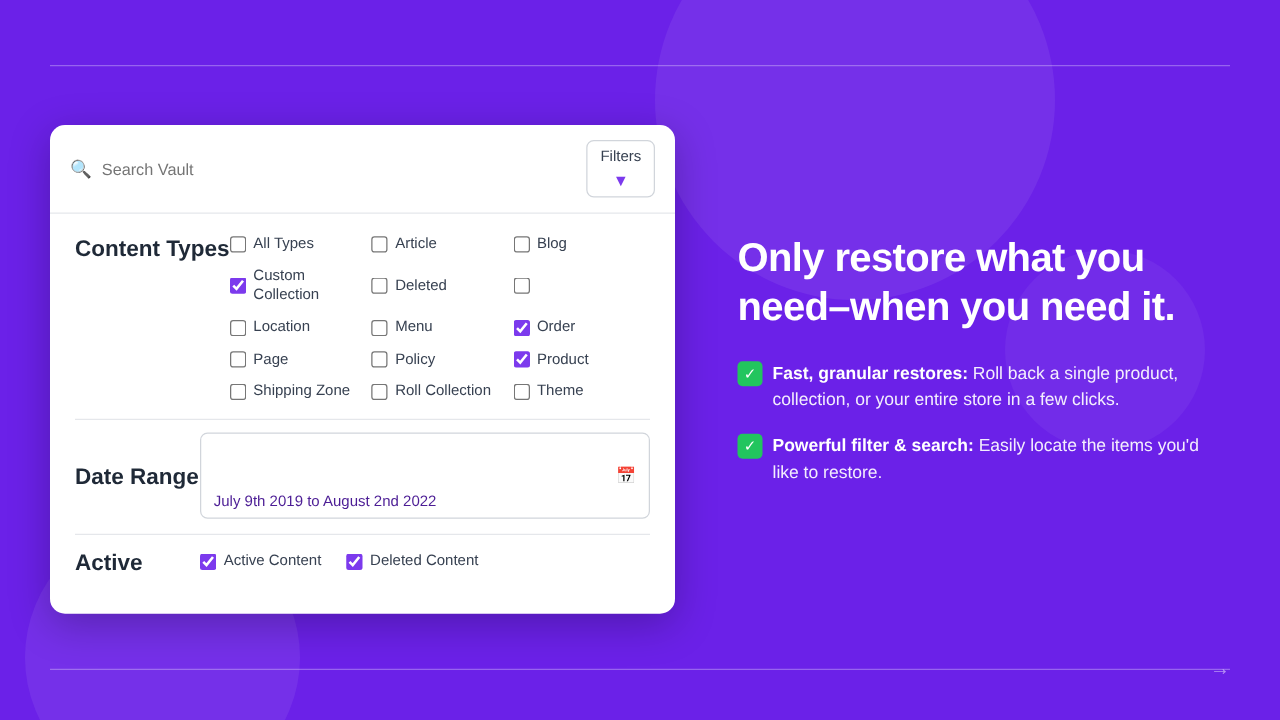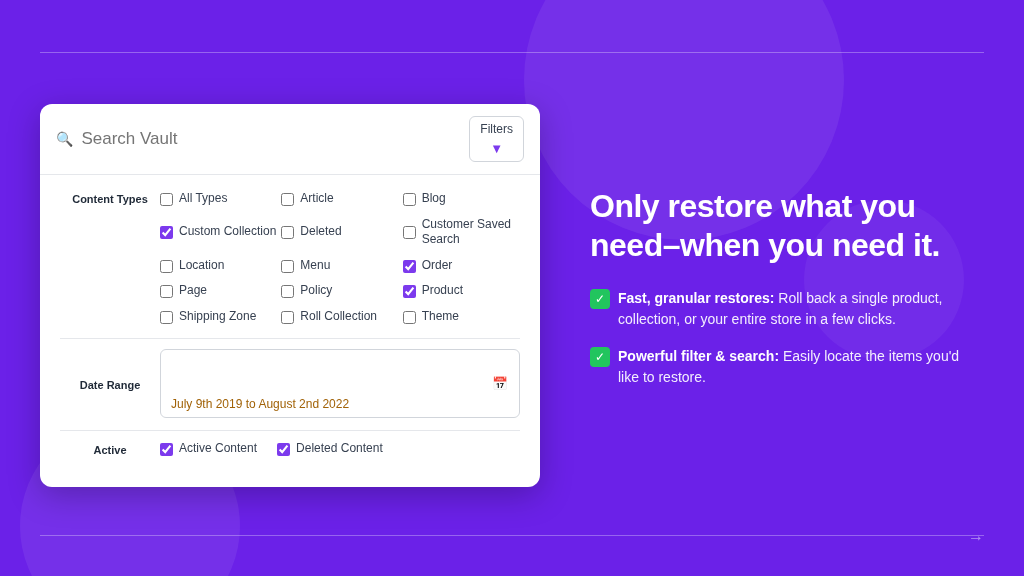--- a/index.html
+++ b/index.html
@@ -90,21 +90,21 @@
       gap: 8px;
     }
     .search-icon {
       color: #9ca3af;
       font-size: 14px;
     }
     .search-input-field {
       flex: 1;
       border: none;
       outline: none;
-      font-size: 17px;
+      font-size: 13px;
       color: #6b7280;
       background: transparent;
     }
     .filters-btn {
       display: flex;
       align-items: center;
       gap: 5px;
       background: white;
       border: 1px solid #d1d5db;
       border-radius: 6px;
@@ -125,26 +125,25 @@
       padding: 16px 20px;
     }
 
     
     .section-row {
       display: flex;
       align-items: flex-start;
       margin-bottom: 14px;
     }
     .section-label {
-      font-size: 11px;
+      font-size: 18px;
       font-weight: 700;
       color: #1f2937;
       min-width: 100px;
       padding-top: 2px;
-      text-align: center;
     }
     .checkboxes-grid {
       display: grid;
       grid-template-columns: repeat(3, 1fr);
       gap: 10px 4px;
       flex: 1;
     }
     .checkbox-item {
       display: flex;
       align-items: center;
@@ -182,21 +181,21 @@
       display: flex;
       align-items: center;
       border: 1px solid #d1d5db;
       border-radius: 6px;
       padding: 6px 10px;
       gap: 8px;
     }
     .date-input-text {
       flex: 1;
       font-size: 12px;
-      color: #a16207;
+      color: #4c1d95;
       margin-top: 41px;
     }
     .calendar-icon {
       color: #9ca3af;
       font-size: 13px;
     }
 
     
     .showing-row {
       display: flex;
@@ -295,21 +294,20 @@
           <label class="checkbox-item">
             <input type="checkbox" checked="" style="">
             <span class="checkbox-label">Custom Collection</span>
           </label>
           <label class="checkbox-item">
             <input type="checkbox" style="">
             <span class="checkbox-label">Deleted</span>
           </label>
           <label class="checkbox-item">
             <input type="checkbox" style="">
-            <span class="checkbox-label">Customer Saved Search</span>
           </label>
 
           <label class="checkbox-item">
             <input type="checkbox" style="">
             <span class="checkbox-label">Location</span>
           </label>
           <label class="checkbox-item">
             <input type="checkbox" style="">
             <span class="checkbox-label">Menu</span>
           </label>

